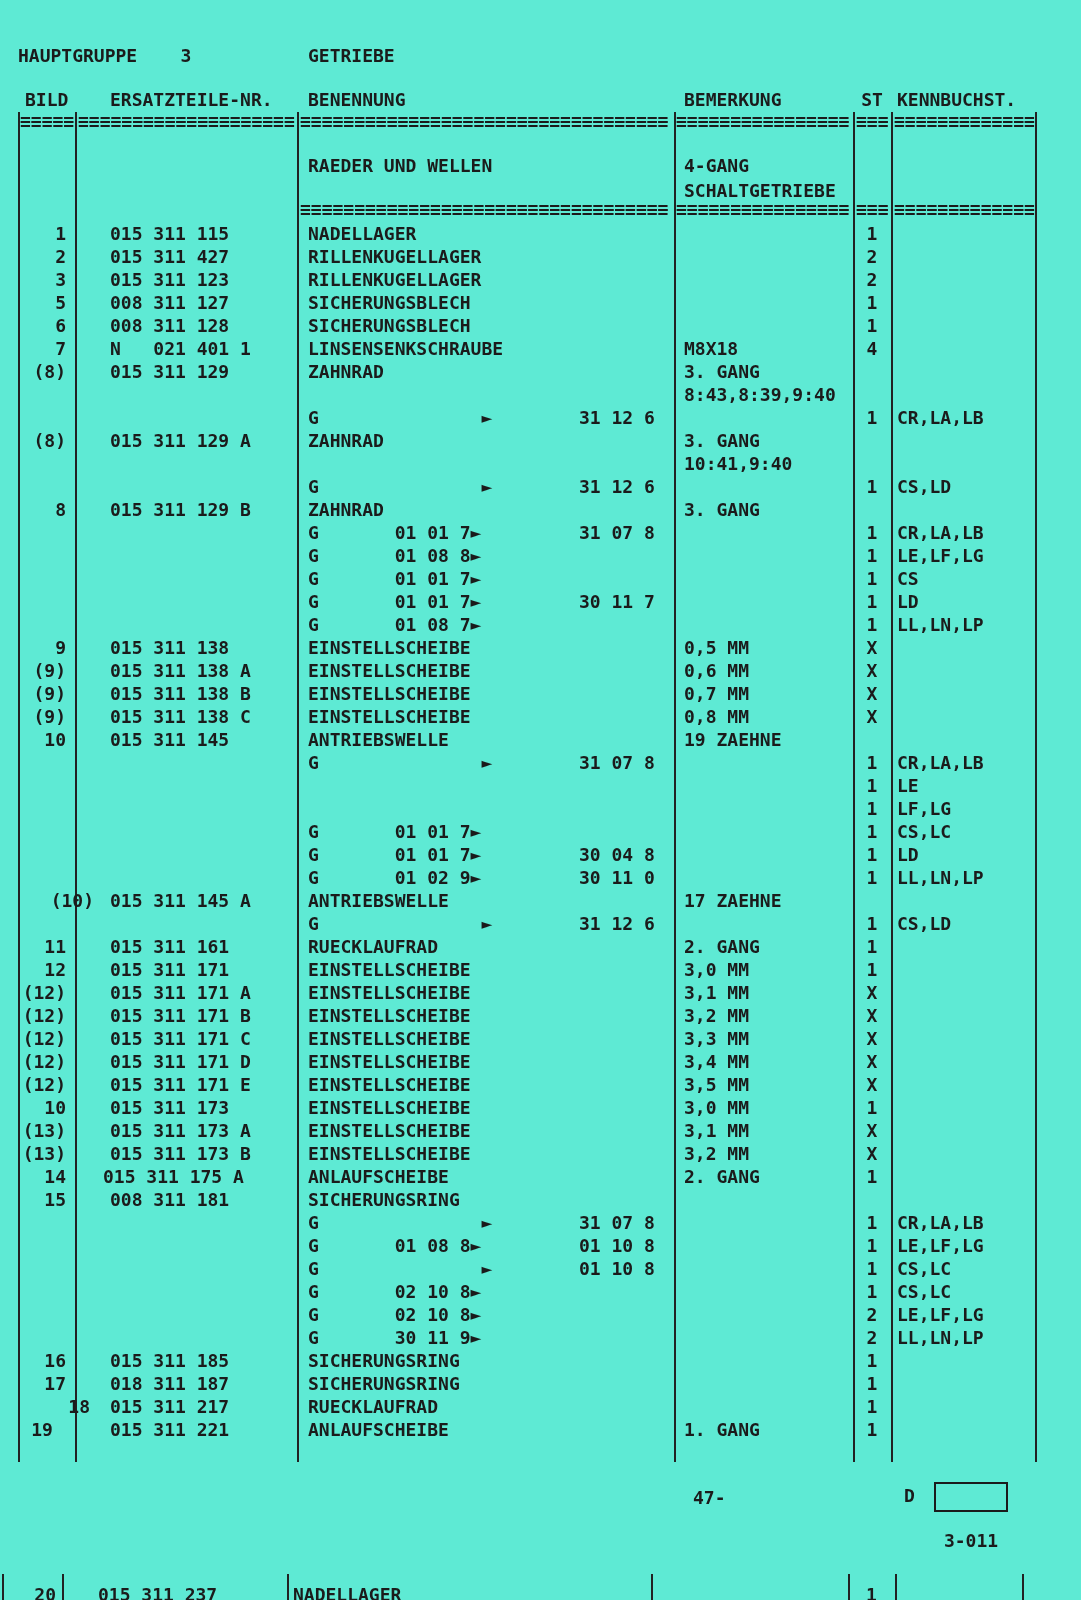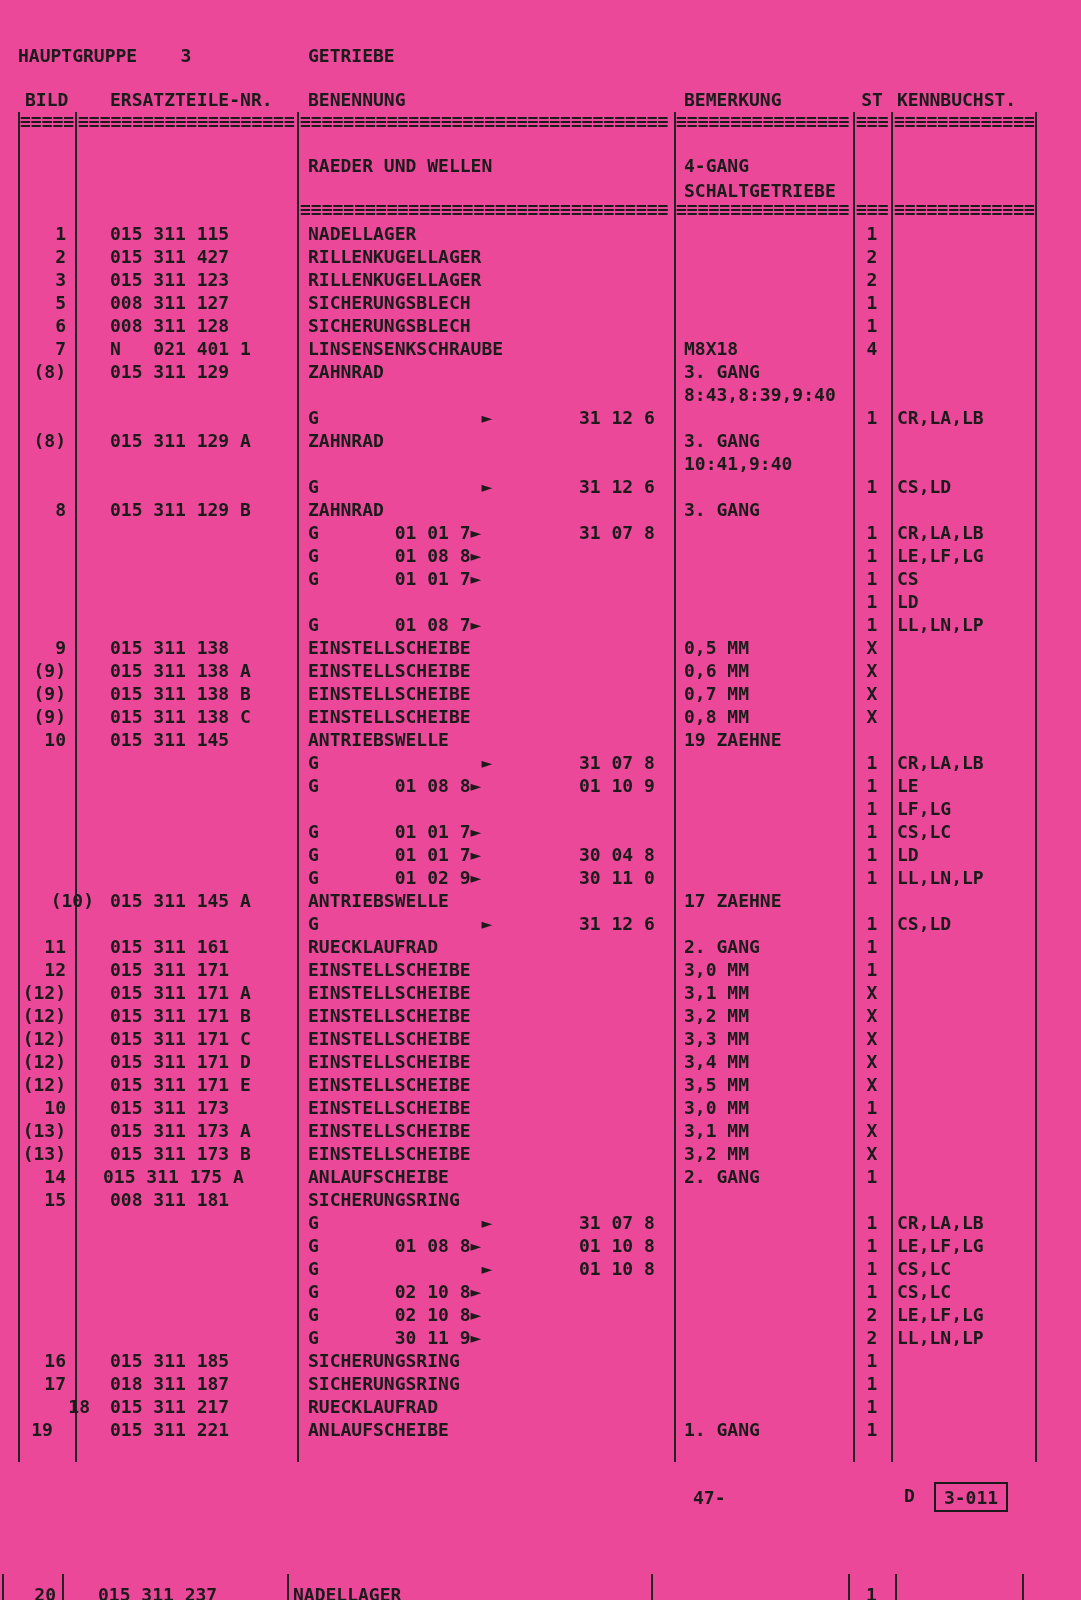--- a/index.html
+++ b/index.html
@@ -1,20 +1,20 @@
 <!DOCTYPE html>
 <html><head>
 <meta charset="utf-8">
 <style>
   html,body{margin:0;padding:0;background:#e8e8e6;}
   .page{
     position:relative;
     width:1081px;height:1600px;
     margin:0 auto;
-    background:#ec4899;
+    background:#5eead4;
     overflow:hidden;
     font-family:"DejaVu Sans Mono", "Liberation Mono", monospace;
   }
   .txt{
     position:absolute;
     white-space:pre;
     font:700 18px/20px "DejaVu Sans Mono", "Liberation Mono", monospace;
     color:#1b1b1b;
   }
   .sep{ text-shadow:0 4px 0 #1b1b1b; }
@@ -22,21 +22,21 @@
     position:absolute;
     width:2px;
     background:#222;
   }
   .codebox{
     position:absolute;
     border:2px solid #1b1b1b;
     width:70px;height:26px;
     text-align:center;
   }
-  .codebox .txt{position:static;display:block;padding-top:4px;}
+  .codebox .txt{position:static;display:block;padding-top:4px;margin-top:43px;}
 </style>
 </head>
 <body>
 
 <div class="page" id="page">
 
   <div class="txt" style="left:18px;top:46px;">HAUPTGRUPPE    3</div>
   <div class="txt" style="left:308px;top:46px;">GETRIEBE</div>
 
   <div class="txt" style="left:25px;top:90px;">BILD</div>
@@ -129,20 +129,21 @@
     <div class="txt" style="left: 684px; top: 500px;">3. GANG</div>
     <div class="txt" style="left: 308px; top: 523px;">G       01 01 7►         31 07 8</div>
     <div class="txt" style="left: 853px; top: 523px; width: 38px; text-align: center;">1</div>
     <div class="txt" style="left: 897px; top: 523px;">CR,LA,LB</div>
     <div class="txt" style="left: 308px; top: 546px;">G       01 08 8►</div>
     <div class="txt" style="left: 853px; top: 546px; width: 38px; text-align: center;">1</div>
     <div class="txt" style="left: 897px; top: 546px;">LE,LF,LG</div>
     <div class="txt" style="left: 308px; top: 569px;">G       01 01 7►</div>
     <div class="txt" style="left: 853px; top: 569px; width: 38px; text-align: center;">1</div>
     <div class="txt" style="left: 897px; top: 569px;">CS</div>
+    <div class="txt" style="left: 308px; top: 592px;">G       01 01 7►         30 11 7</div>
     <div class="txt" style="left: 853px; top: 592px; width: 38px; text-align: center;">1</div>
     <div class="txt" style="left: 897px; top: 592px;">LD</div>
     <div class="txt" style="left: 308px; top: 615px;">G       01 08 7►</div>
     <div class="txt" style="left: 853px; top: 615px; width: 38px; text-align: center;">1</div>
     <div class="txt" style="left: 897px; top: 615px;">LL,LN,LP</div>
     <div class="txt" style="left: 18px; top: 638px; width: 48px; text-align: right;">9</div>
     <div class="txt" style="left: 110px; top: 638px;">015 311 138</div>
     <div class="txt" style="left: 308px; top: 638px;">EINSTELLSCHEIBE</div>
     <div class="txt" style="left: 684px; top: 638px;">0,5 MM</div>
     <div class="txt" style="left: 853px; top: 638px; width: 38px; text-align: center;">X</div>
@@ -161,21 +162,20 @@
     <div class="txt" style="left: 308px; top: 707px;">EINSTELLSCHEIBE</div>
     <div class="txt" style="left: 684px; top: 707px;">0,8 MM</div>
     <div class="txt" style="left: 853px; top: 707px; width: 38px; text-align: center;">X</div>
     <div class="txt" style="left: 18px; top: 730px; width: 48px; text-align: right;">10</div>
     <div class="txt" style="left: 110px; top: 730px;">015 311 145</div>
     <div class="txt" style="left: 308px; top: 730px;">ANTRIEBSWELLE</div>
     <div class="txt" style="left: 684px; top: 730px;">19 ZAEHNE</div>
     <div class="txt" style="left: 308px; top: 753px;">G               ►        31 07 8</div>
     <div class="txt" style="left: 853px; top: 753px; width: 38px; text-align: center;">1</div>
     <div class="txt" style="left: 897px; top: 753px;">CR,LA,LB</div>
-    <div class="txt" style="left: 308px; top: 776px;">G       01 08 8►         01 10 9</div>
     <div class="txt" style="left: 853px; top: 776px; width: 38px; text-align: center;">1</div>
     <div class="txt" style="left: 897px; top: 776px;">LE</div>
     <div class="txt" style="left: 853px; top: 799px; width: 38px; text-align: center;">1</div>
     <div class="txt" style="left: 897px; top: 799px;">LF,LG</div>
     <div class="txt" style="left: 308px; top: 822px;">G       01 01 7►</div>
     <div class="txt" style="left: 853px; top: 822px; width: 38px; text-align: center;">1</div>
     <div class="txt" style="left: 897px; top: 822px;">CS,LC</div>
     <div class="txt" style="left: 308px; top: 845px;">G       01 01 7►         30 04 8</div>
     <div class="txt" style="left: 853px; top: 845px; width: 38px; text-align: center;">1</div>
     <div class="txt" style="left: 897px; top: 845px;">LD</div>

